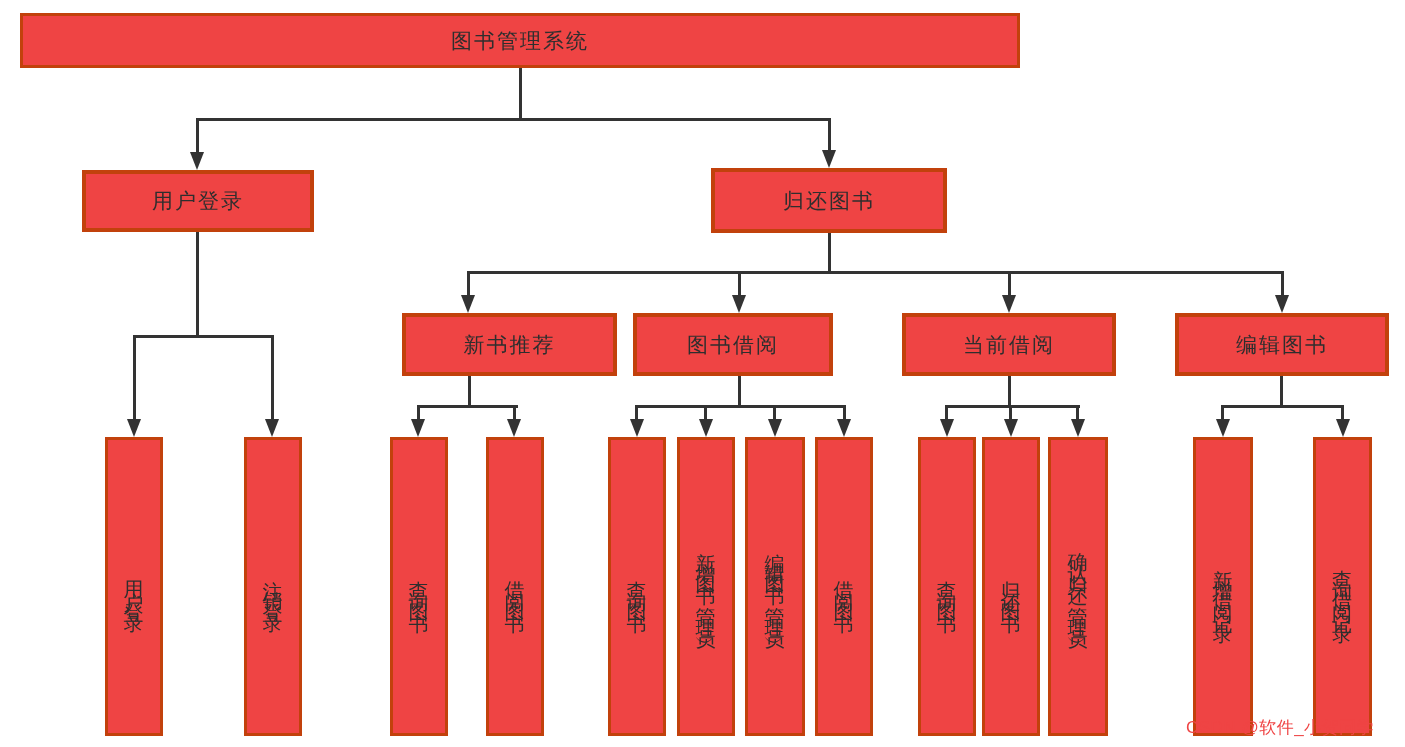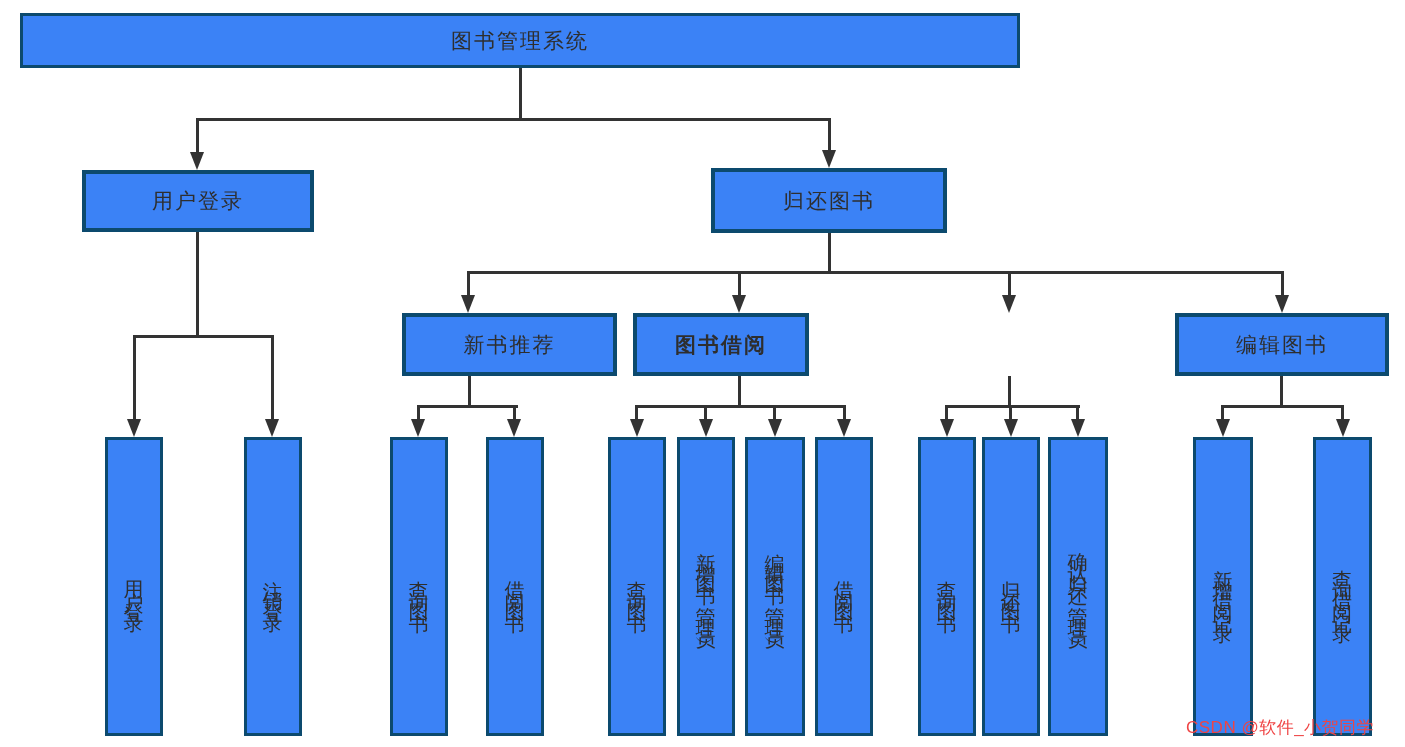--- a/index.html
+++ b/index.html
@@ -1,22 +1,22 @@
 <!DOCTYPE html>
 <html><head>
 <meta charset="utf-8">
 <style>
   html,body{margin:0;padding:0;background:#ffffff;}
   #stage{
     position:relative;width:1405px;height:747px;background:#ffffff;overflow:hidden;
     font-family:"Liberation Sans",sans-serif;color:#2e2e2e;
   }
   .box{
-    position:absolute;box-sizing:border-box;background:#3b82f6;
-    border:3px solid #0c4a6e;display:flex;align-items:center;justify-content:center;
+    position:absolute;box-sizing:border-box;background:#ef4444;
+    border:3px solid #c2410c;display:flex;align-items:center;justify-content:center;
     z-index:2;
   }
   .box.mid{border-width:4px;}
   .hlabel{font-size:21px;letter-spacing:2px;white-space:nowrap;color:#2e2e2e;}
   .vbox{display:flex;align-items:center;justify-content:center;}
   .vlabel{
     writing-mode:vertical-rl;text-orientation:mixed;
     font-size:20px;letter-spacing:11px;line-height:1;color:#2e2e2e;white-space:nowrap;
   }
   .v{position:absolute;width:3px;background:#333333;z-index:1;}
@@ -45,24 +45,27 @@
   </div>
 
   <div class="box mid" style="left:711px;top:168px;width:236px;height:65px;">
     <span class="hlabel">归还图书</span>
   </div>
 
   <div class="box mid" style="left:362px;top:313px;width:215px;height:63px;margin-left:40px;">
     <span class="hlabel">新书推荐</span>
   </div>
 
-  <div class="box mid" style="left:633px;top:313px;width:176px;height:63px;font-weight:bold;">
+  <div class="box mid" style="left:633px;top:313px;width:200px;height:63px;">
     <span class="hlabel">图书借阅</span>
   </div>
 
+  <div class="box mid" style="left:902px;top:313px;width:214px;height:63px;">
+    <span class="hlabel">当前借阅</span>
+  </div>
 
   <div class="box mid" style="left:1175px;top:313px;width:214px;height:63px;">
     <span class="hlabel">编辑图书</span>
   </div>
 
   <div class="box vbox" style="left:105px;top:437px;width:58px;height:299px;">
     <span class="vlabel">用户登录</span>
   </div>
   <div class="box vbox" style="left:244px;top:437px;width:58px;height:299px;">
     <span class="vlabel">注销登录</span>

